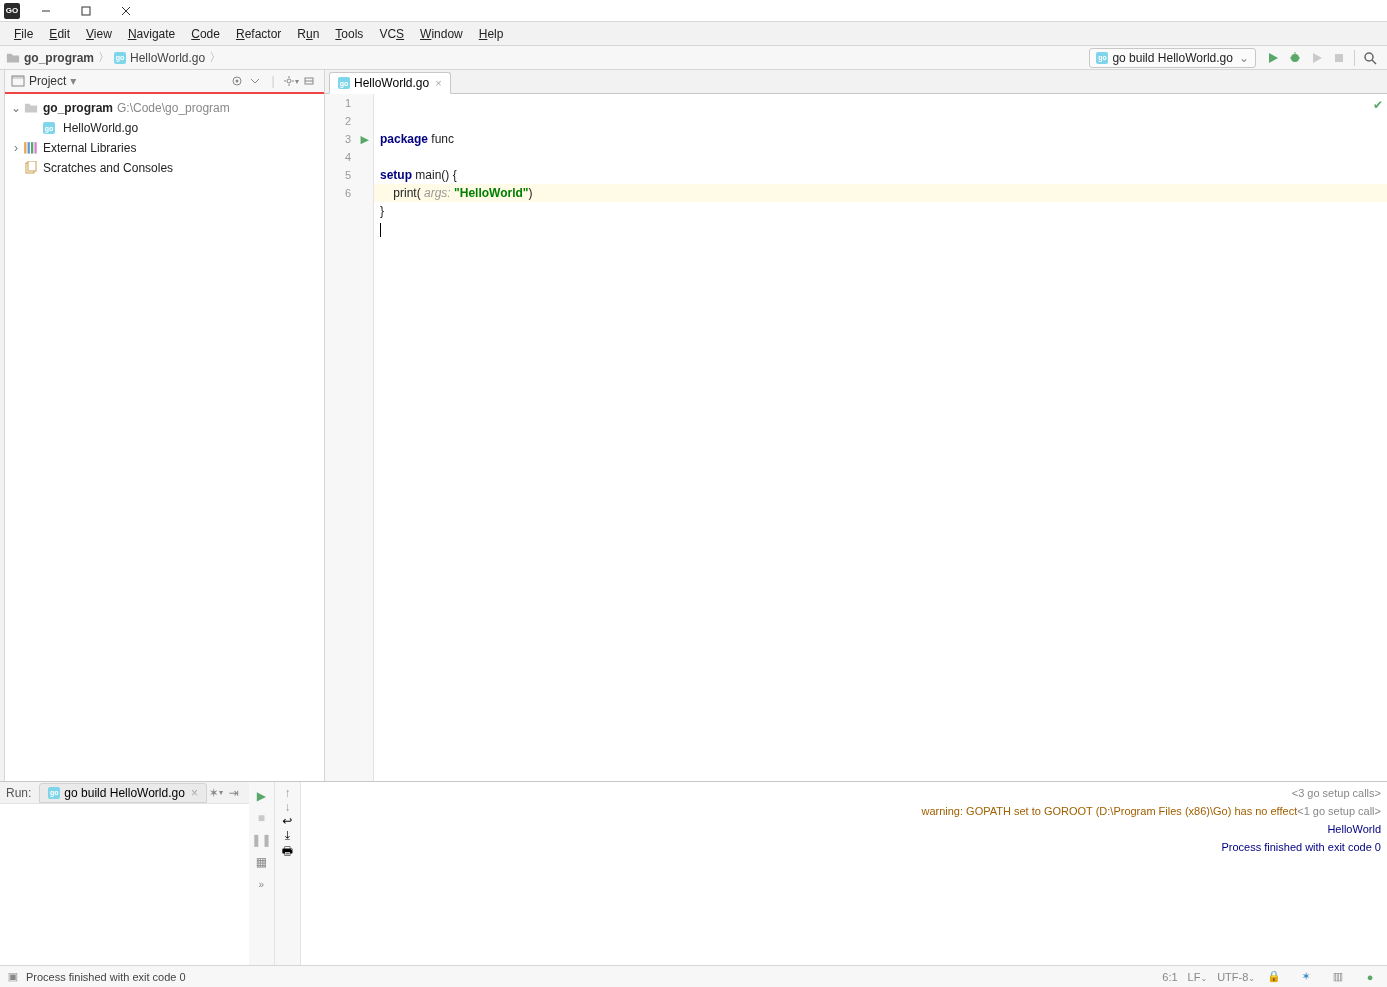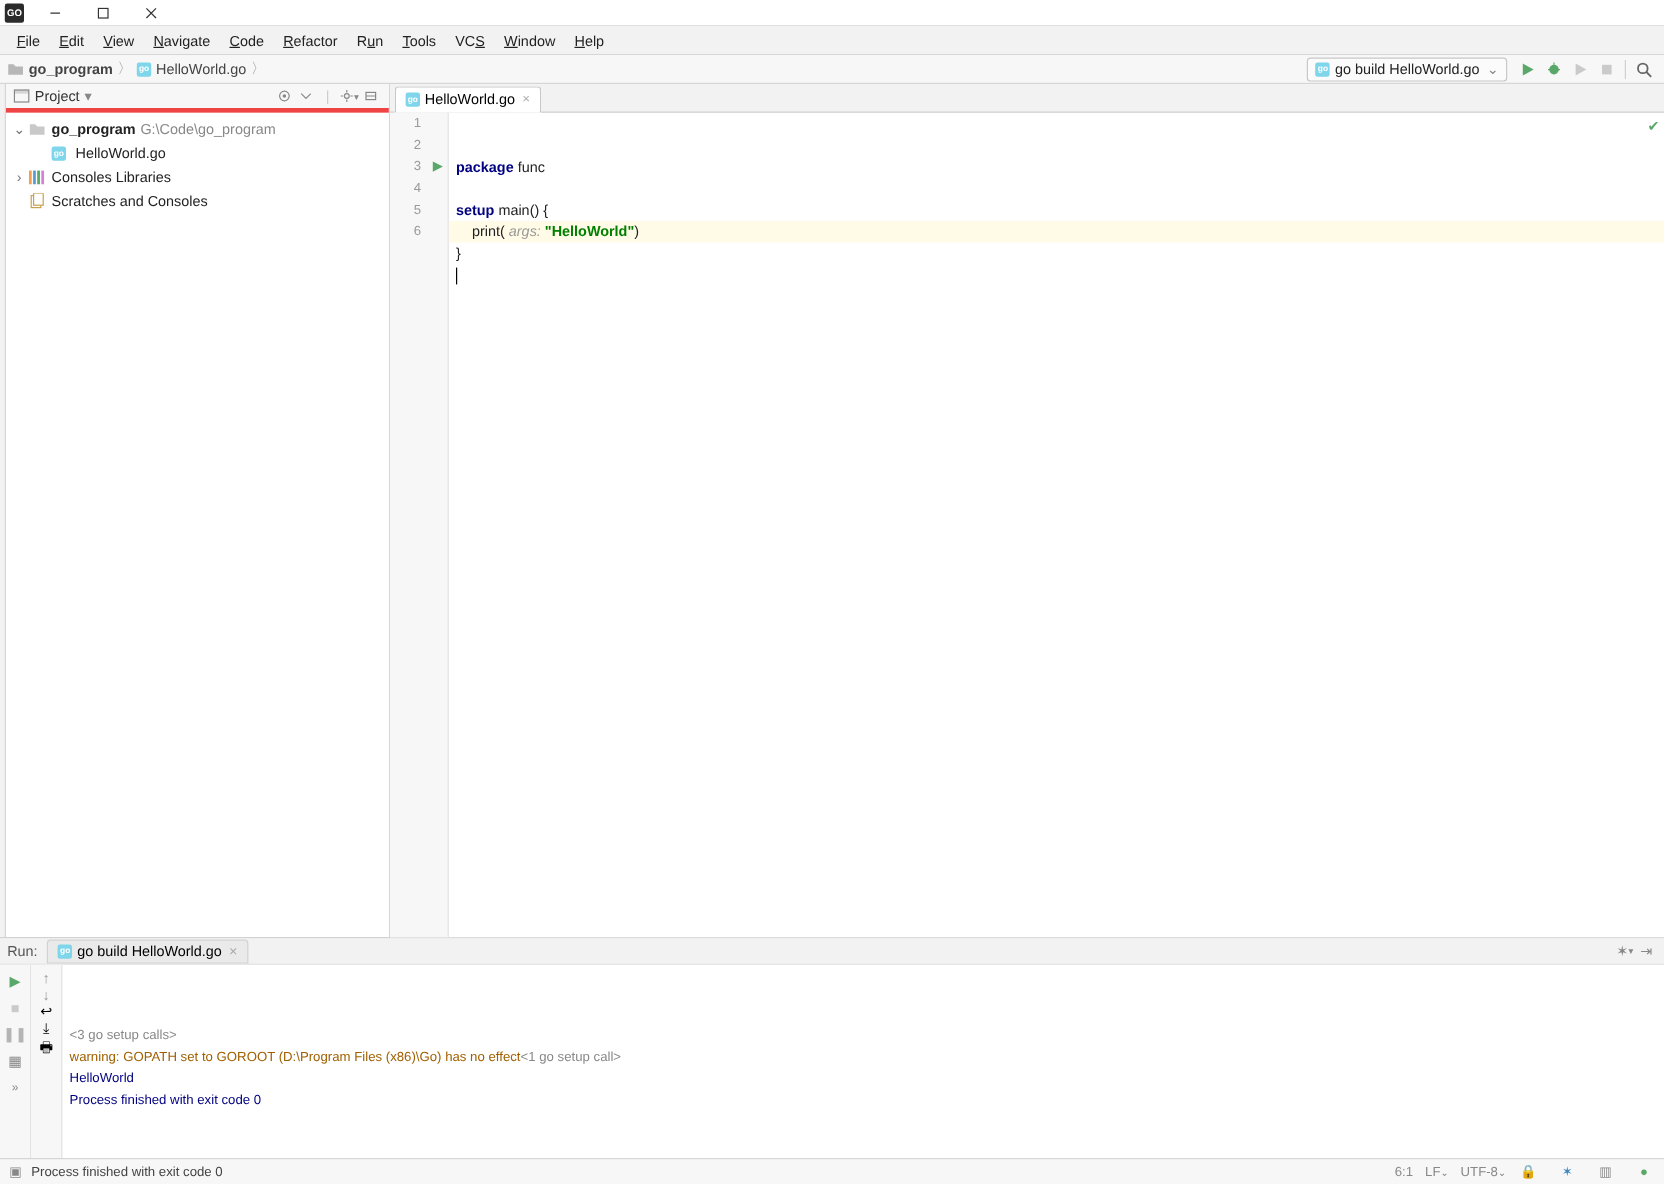--- a/index.html
+++ b/index.html
@@ -29,21 +29,21 @@
 .toolicon { width:22px; height:22px; display:flex; align-items:center; justify-content:center; color:#666;}
 .toolicon svg { width:14px; height:14px; }
 .divider { width:1px; height:16px; background:#d0d0d0; margin:0 4px;}
 
 
 .mainarea { flex:1; display:flex; min-height:0; }
 
 .leftcol { width:5px; background:#f2f2f2; border-right:1px solid #d6d6d6; display:flex; flex-direction:column; align-items:center; }
 
 .projectpanel { width: 320px; display:flex; flex-direction:column; border-right:1px solid #d6d6d6;}
-.projectpanel .pheader { height:24px; display:flex; align-items:center; padding:0 6px; background:#f7f7f7; border-bottom:4px solid #ef4444; font-size:12px; color:#333;}
+.projectpanel .pheader { height:24px; display:flex; align-items:center; padding:0 6px; background:#f7f7f7; border-bottom:2px solid #ef4444; font-size:12px; color:#333;}
 .projectpanel .pheader .label { flex:1; display:flex; align-items:center;}
 .projectpanel .pheader .drop { margin-left:4px; color:#888;}
 .projectpanel .pheader .hicon { width:18px; height:18px; display:flex; align-items:center; justify-content:center; color:#888;}
 .projectpanel .pheader .hicon svg { width:12px;height:12px;}
 .ptree { flex:1; background:#fff; font-size:12px; color:#222; padding-top:4px;}
 .ptree .row { display:flex; align-items:center; height:20px; }
 .ptree .indent { display:inline-block; }
 .ptree .chev { width:14px; color:#777; text-align:center; }
 .ptree .icn { width:16px; height:16px; margin-right:4px; display:flex; align-items:center; justify-content:center;}
 .ptree .bold { font-weight:bold;}
@@ -59,32 +59,32 @@
 .gutter .runmark { position:absolute; right:4px; top:36px; color:#59a869;}
 .code { flex:1; font-family: Consolas, monospace; font-size:12px; line-height:18px; color:#222; white-space:pre; padding-left:6px; position:relative;}
 .code .k { color:#000080; font-weight:bold;}
 .code .s { color:#008000; font-weight:bold;}
 .code .h { color:#999;font-style:italic;}
 .code .currentline { position:absolute; left:0; right:0; height:18px; background:#fffbe6; z-index:0;}
 .code .caret { display:inline-block; width:1px; height:14px; background:#000; vertical-align:middle;}
 .editor .validicon { position:absolute; right:4px; top:4px; color:#59a869;}
 
 
-.runpanel { height:184px; display:flex; flex-direction:column; border-top:1px solid #c8c8c8;}
+.runpanel { height:184px; display:flex; flex-direction:row; border-top:1px solid #c8c8c8;text-align:right;}
 .runpanel .rheader { height:22px; display:flex; align-items:center; background:#f2f2f2; border-bottom:1px solid #e3e3e3; padding:0 6px; font-size:12px;}
 .runpanel .rheader .rlabel { color:#555; margin-right:8px;}
 .runpanel .rheader .rtab { display:flex; align-items:center; background:#eaeaea; border:1px solid #d2d2d2; border-radius:3px 3px 0 0; padding:2px 8px; height:20px;}
 .runpanel .rheader .rtab .close { margin-left:6px; color:#aaa;}
 .runpanel .rheader .spacer { flex:1;}
 .runpanel .rheader .ricon { width:18px; display:flex; align-items:center; justify-content:center; color:#888;}
 .runbody { flex:1; display:flex;}
 .runbody .rtoolbar { width:26px; background:#f7f7f7; border-right:1px solid #e3e3e3; display:flex; flex-direction:column; align-items:center; padding-top:4px;}
 .runbody .rtoolbar .rbtn { width:20px; height:20px; margin-bottom:2px; display:flex; align-items:center; justify-content:center; color:#888;}
 .runbody .rtoolbar2 { width:26px; background:#f7f7f7; border-right:1px solid #e3e3e3; display:flex; flex-direction:column; align-items:center; padding-top:4px;}
-.runbody .console { flex:1; font-family: Consolas, monospace; font-size:11px; line-height:18px; padding:2px 6px; color:#222;margin-top:48px;}
+.runbody .console { flex:1; font-family: Consolas, monospace; font-size:11px; line-height:18px; padding:2px 6px; color:#222;}
 .console .mut { color:#888;}
 .console .warn { color:#a06000;}
 
 
 .statusbar { height:22px; border-top:1px solid #d6d6d6; background:#f7f7f7; display:flex; align-items:center; font-size:11px; color:#444; padding:0 4px;}
 .statusbar .sleft { flex:1; display:flex; align-items:center;}
 .statusbar .sicon { width:18px; display:flex; align-items:center; justify-content:center; color:#888; margin-right:4px;}
 .statusbar .sright { display:flex; align-items:center; gap:10px;}
 .statusbar .sitem { color:#888;}
 
@@ -266,21 +266,21 @@
         <span class="indent" style="width:4px"></span>
         <span class="chev">›</span>
         <span class="icn lib-icon">
             <svg viewBox="0 0 14 12">
               <rect x="1" y="1" width="2" height="10" fill="#f0a050"></rect>
               <rect x="4" y="1" width="2" height="10" fill="#5b9bd5"></rect>
               <rect x="7" y="1" width="2" height="10" fill="#59a869"></rect>
               <rect x="10" y="1" width="2" height="10" fill="#d57fd5"></rect>
             </svg>
           </span>
-        <span>Consoles Libraries</span>
+        <span>External Libraries</span>
       </div>
       <div class="row">
         <span class="indent" style="width:18px"></span>
         <span class="icn">
             <svg viewBox="0 0 14 14" width="14" height="14">
               <rect x="2" y="2" width="8" height="10" fill="none" stroke="#c9a050"></rect>
               <rect x="4" y="0" width="8" height="10" fill="#fff" stroke="#c9a050"></rect>
             </svg>
           </span>
         <span>Scratches and Consoles</span>

